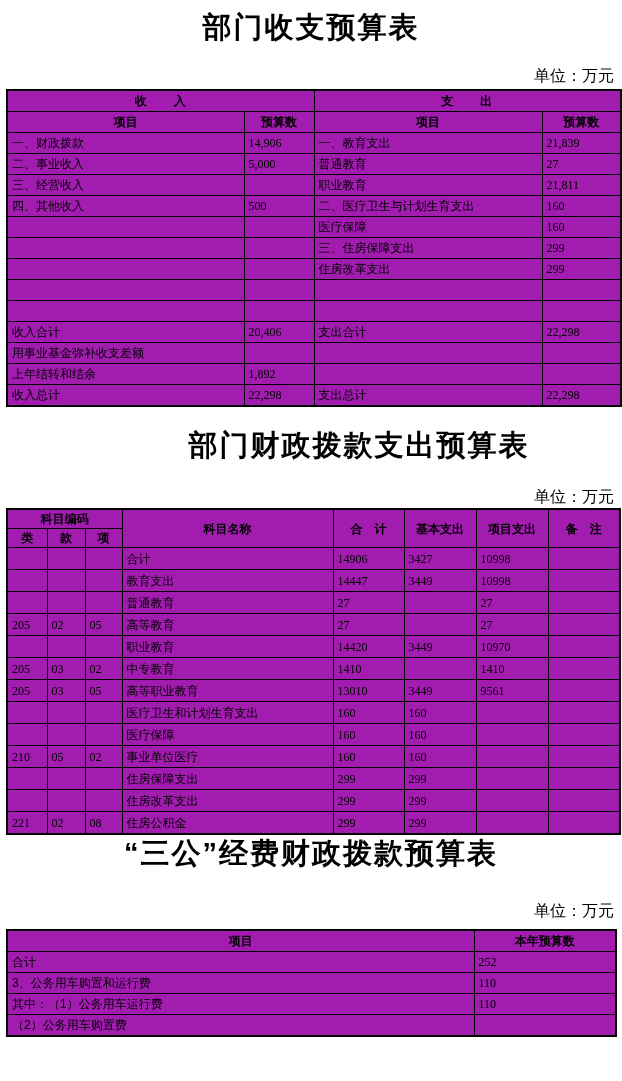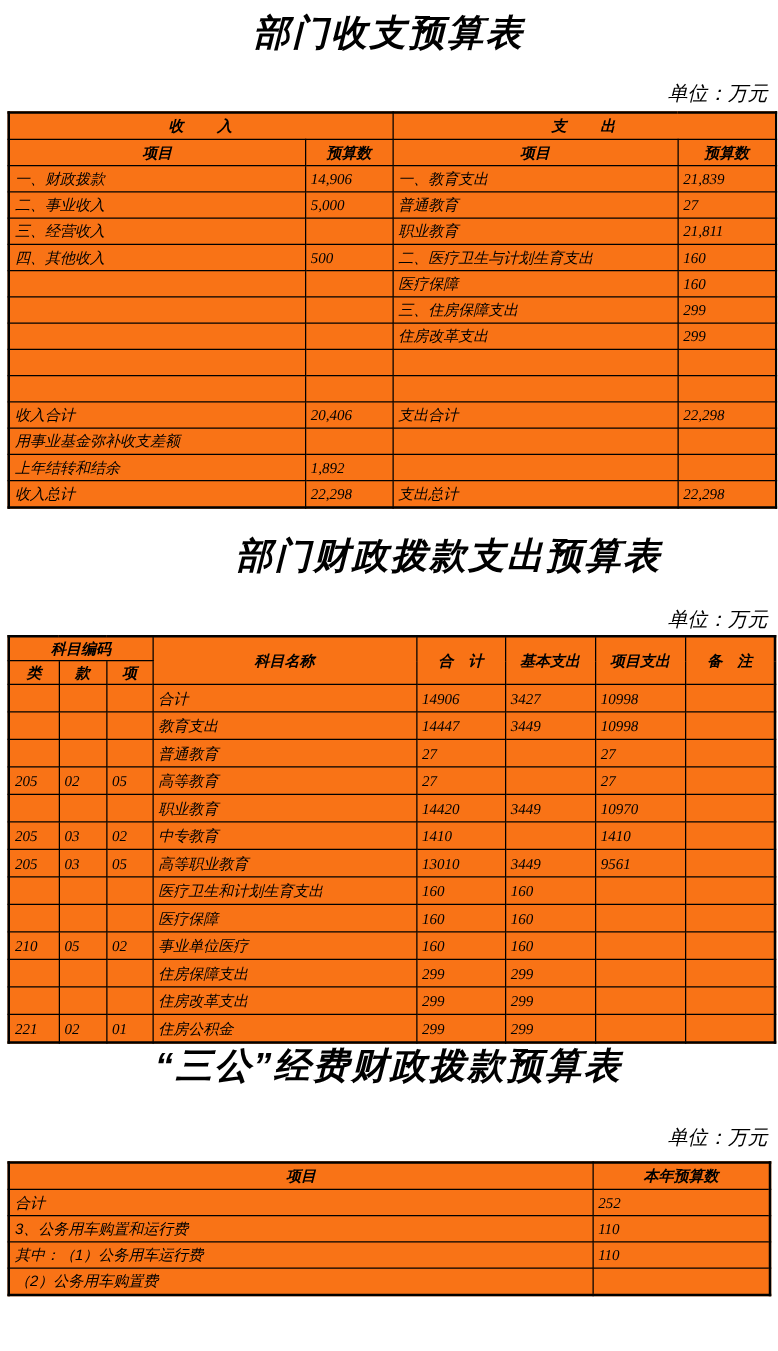--- a/index.html
+++ b/index.html
@@ -1,29 +1,29 @@
 <!DOCTYPE html>
 <html><head>
 <meta charset="utf-8">
 <style>
   html,body{margin:0;padding:0;background:#fff;}
   #page{
     position:relative;width:622px;height:1081px;background:#fff;overflow:hidden;
-    font-family:"Liberation Sans",sans-serif;color:#000;font-style:italic;
+    font-family:"Liberation Sans",sans-serif;color:#000;
   }
   .doc-title{
     position:absolute;left:0;width:622px;text-align:center;
     font-size:29px;font-weight:bold;letter-spacing:2px;line-height:34px;margin:0;
   }
   .unit-label{
     position:absolute;right:8px;font-size:16px;line-height:16px;text-align:right;
   }
   table.tbl{
     position:absolute;border-collapse:collapse;table-layout:fixed;
-    border:2px solid #000;background:#f97316;
+    border:2px solid #000;background:#a21caf;
   }
   .tbl td,.tbl th{
     border:1px solid #000;font-size:12px;height:20px;line-height:14px;
     padding:0 4px;white-space:nowrap;overflow:hidden;font-weight:normal;
     text-align:left;vertical-align:middle;
   }
   .tbl th{font-weight:bold;text-align:center;}
   #t2 thead th{height:18px;}
   #t2 tbody td{height:21px;}
   .c{text-align:center;}
@@ -294,21 +294,21 @@
         <td class="c r"></td>
         <td class="p36">住房改革支出</td>
         <td class="r">299</td>
         <td class="r">299</td>
         <td class="r"></td>
         <td></td>
       </tr>
       <tr>
         <td class="c r">221</td>
         <td class="c r">02</td>
-        <td class="c r">01</td>
+        <td class="c r">08</td>
         <td class="p44">住房公积金</td>
         <td class="r">299</td>
         <td class="r">299</td>
         <td class="r"></td>
         <td></td>
       </tr>
     </tbody>
   </table>
 
   <h1 class="doc-title" style="top:836px;">“三公”经费财政拨款预算表</h1>

